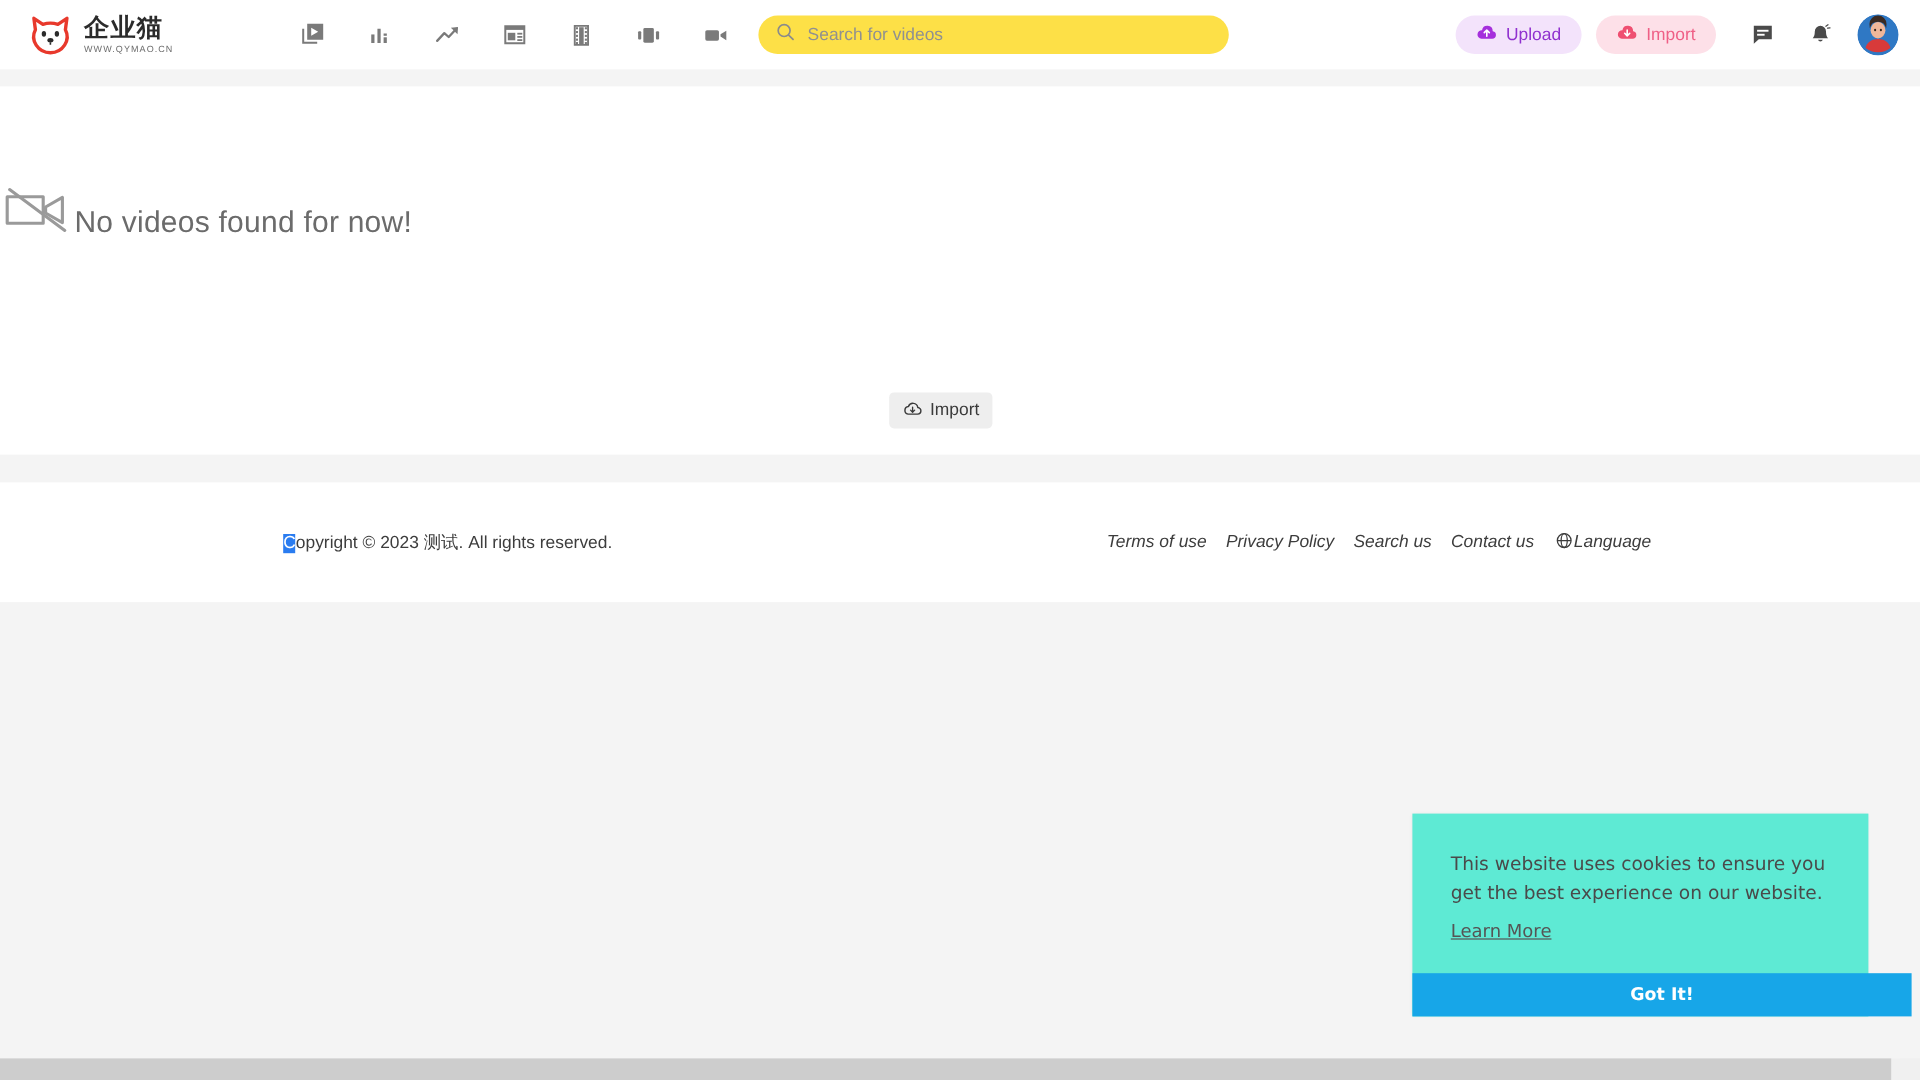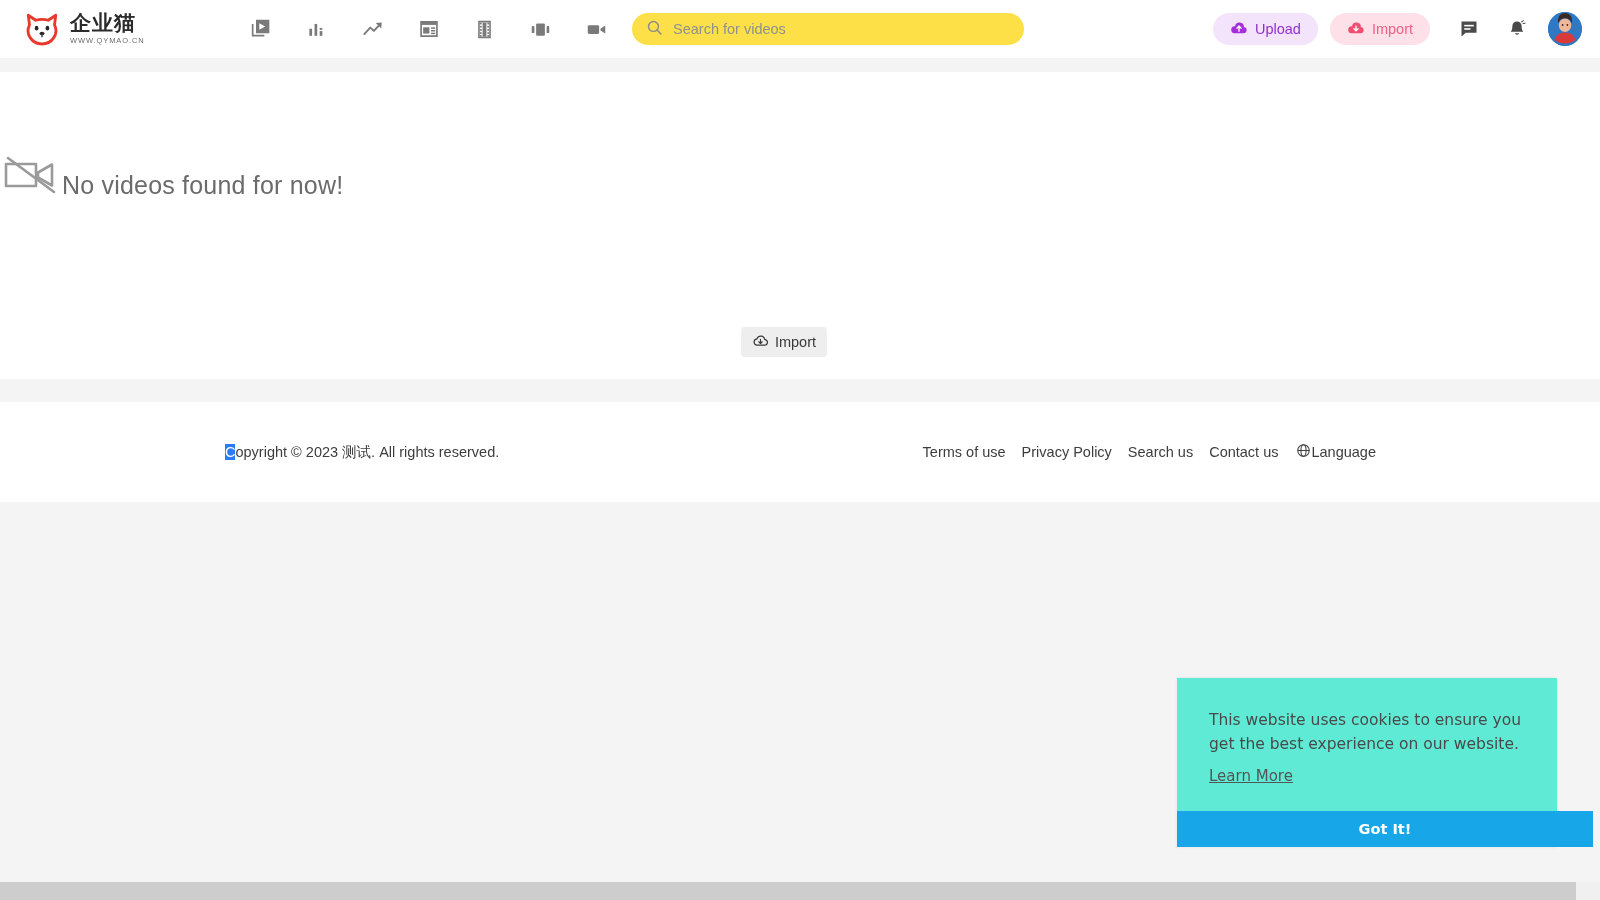--- a/index.html
+++ b/index.html
@@ -123,30 +123,30 @@
     width: 1600px; height: 23px; background: #f4f4f4;
   }
 
   
   .footer {
     position: absolute; top: 402px; left: 0;
     width: 1600px; height: 100px; background: #ffffff;
     display: flex; align-items: center;
   }
   .copyright {
-    position: absolute; left: 225px;
+    position: absolute; left: 236px;
     font-size: 14.5px; color: #3d3d3d;
   }
   .sel {
     background: #2a7cf0; color: #ffffff;
   }
   .footer-links {
     position: absolute; right: 224px;
     display: flex; align-items: center; gap: 0px;
-    font-size: 14.5px; color: #3d3d3d;
+    font-size: 14.5px; color: #3d3d3d; font-style: italic;
   }
   .footer-links a {
     color: #3d3d3d; text-decoration: none; cursor: pointer;
     margin-left: 16px;
   }
   .lang {
     display: flex; align-items: center; gap: 0;
     margin-left: 18px; cursor: pointer;
   }
   .lang svg { fill: none; stroke: #3d3d3d; }

